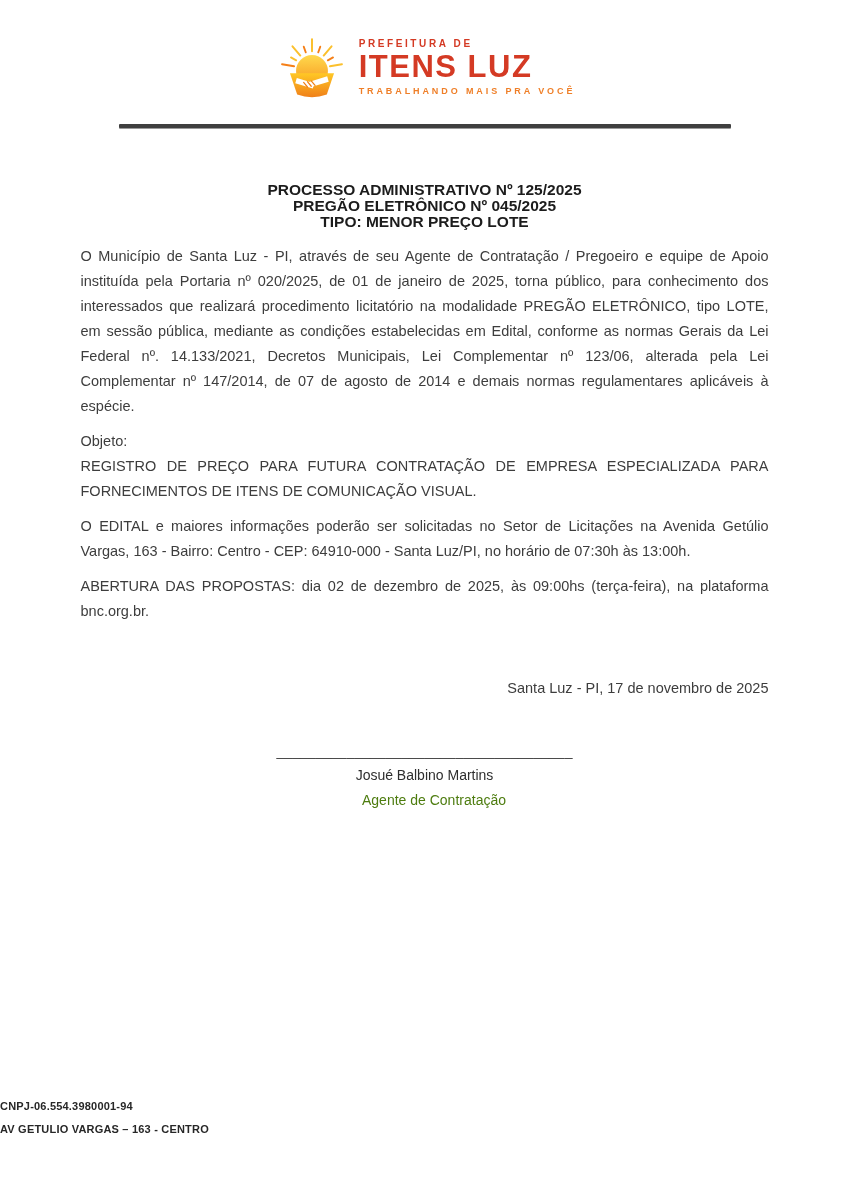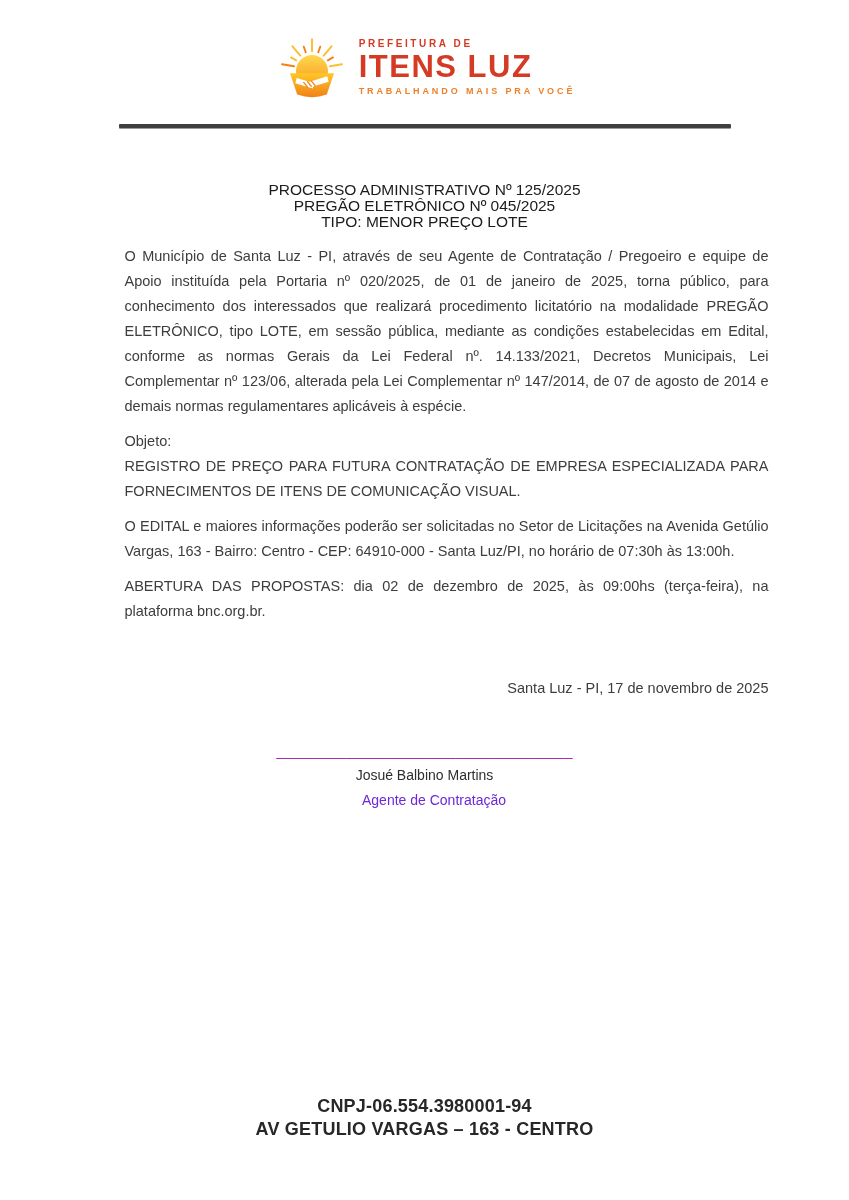--- a/index.html
+++ b/index.html
@@ -32,43 +32,43 @@
     letter-spacing: 2.9px; line-height: 13px; margin-top: 2px; white-space: nowrap;
   }
   .divider {
     width: 612px; height: 4px; background: #3f3f3f;
     margin: 21px auto 0 auto; border-radius: 1px;
     box-shadow: 0 1px 0 #9a9a9a;
   }
   
   .doc-title {
     margin-top: 54px; text-align: center;
-    color: #1c1c1c; font-weight: normal; font-size: 15.5px; line-height: 16px;
+    color: #1c1c1c; font-weight: bold; font-size: 15.5px; line-height: 16px;
   }
   
   .content {
     width: 688px; margin: 14px auto 0 auto;
     font-size: 14.5px; line-height: 25px; text-align: justify;
   }
-  .content p { margin-top: 10px; margin-left: 44px; }
+  .content p { margin-top: 10px; }
   .content .first { margin-top: 0; }
   .objeto-label { display: block; }
   .dateline {
     margin-top: 52px; text-align: right; font-size: 14.5px;
   }
   
   .signature { margin-top: 40px; text-align: center; font-size: 14px; }
-  .signature-line { color: #a21caf; letter-spacing: 0; line-height: 20px; }
+  .signature-line { color: #404040; letter-spacing: 0; line-height: 20px; }
   .signatory-name { margin-top: 3px; color: #2e2e2e; line-height: 22px; }
   .signatory-role { margin-top: 3px; color: #5d6b7b; line-height: 22px; }
   
   .footer {
     position: absolute; top: 1095px; left: 0; right: 0;
-    text-align: center; font-weight: bold; color: #272727;
-    font-size: 18px; line-height: 22.5px; letter-spacing: 0.2px;
+    font-weight: bold; color: #272727;
+    font-size: 11px; line-height: 22.5px; letter-spacing: 0.2px;
   }
 </style>
 </head>
 <body>
 
 <div class="page">
 
   <div class="header">
     <div class="logo">
       <svg class="logo-icon" viewBox="0 0 100 92" xmlns="http://www.w3.org/2000/svg" aria-hidden="true">
@@ -136,21 +136,21 @@
     <p>O EDITAL e maiores informações poderão ser solicitadas no Setor de Licitações na Avenida Getúlio Vargas, 163 - Bairro: Centro - CEP: 64910-000 - Santa Luz/PI, no horário de 07:30h às 13:00h.</p>
 
     <p>ABERTURA DAS PROPOSTAS: dia 02 de dezembro de 2025, às 09:00hs (terça-feira), na plataforma bnc.org.br.</p>
 
     <div class="dateline">Santa Luz - PI, 17 de novembro de 2025</div>
   </div>
 
   <div class="signature">
     <div class="signature-line">______________________________________</div>
     <div class="signatory-name">Josué Balbino Martins</div>
-    <div class="signatory-role" style="color: #6d28d9; padding-left: 19px;">Agente de Contratação</div>
+    <div class="signatory-role" style="color: #4d7c0f; padding-left: 19px;">Agente de Contratação</div>
   </div>
 
   <div class="footer">
     <div>CNPJ-06.554.3980001-94</div>
     <div>AV GETULIO VARGAS – 163 - CENTRO</div>
   </div>
 
 </div>
 
 </body></html>

